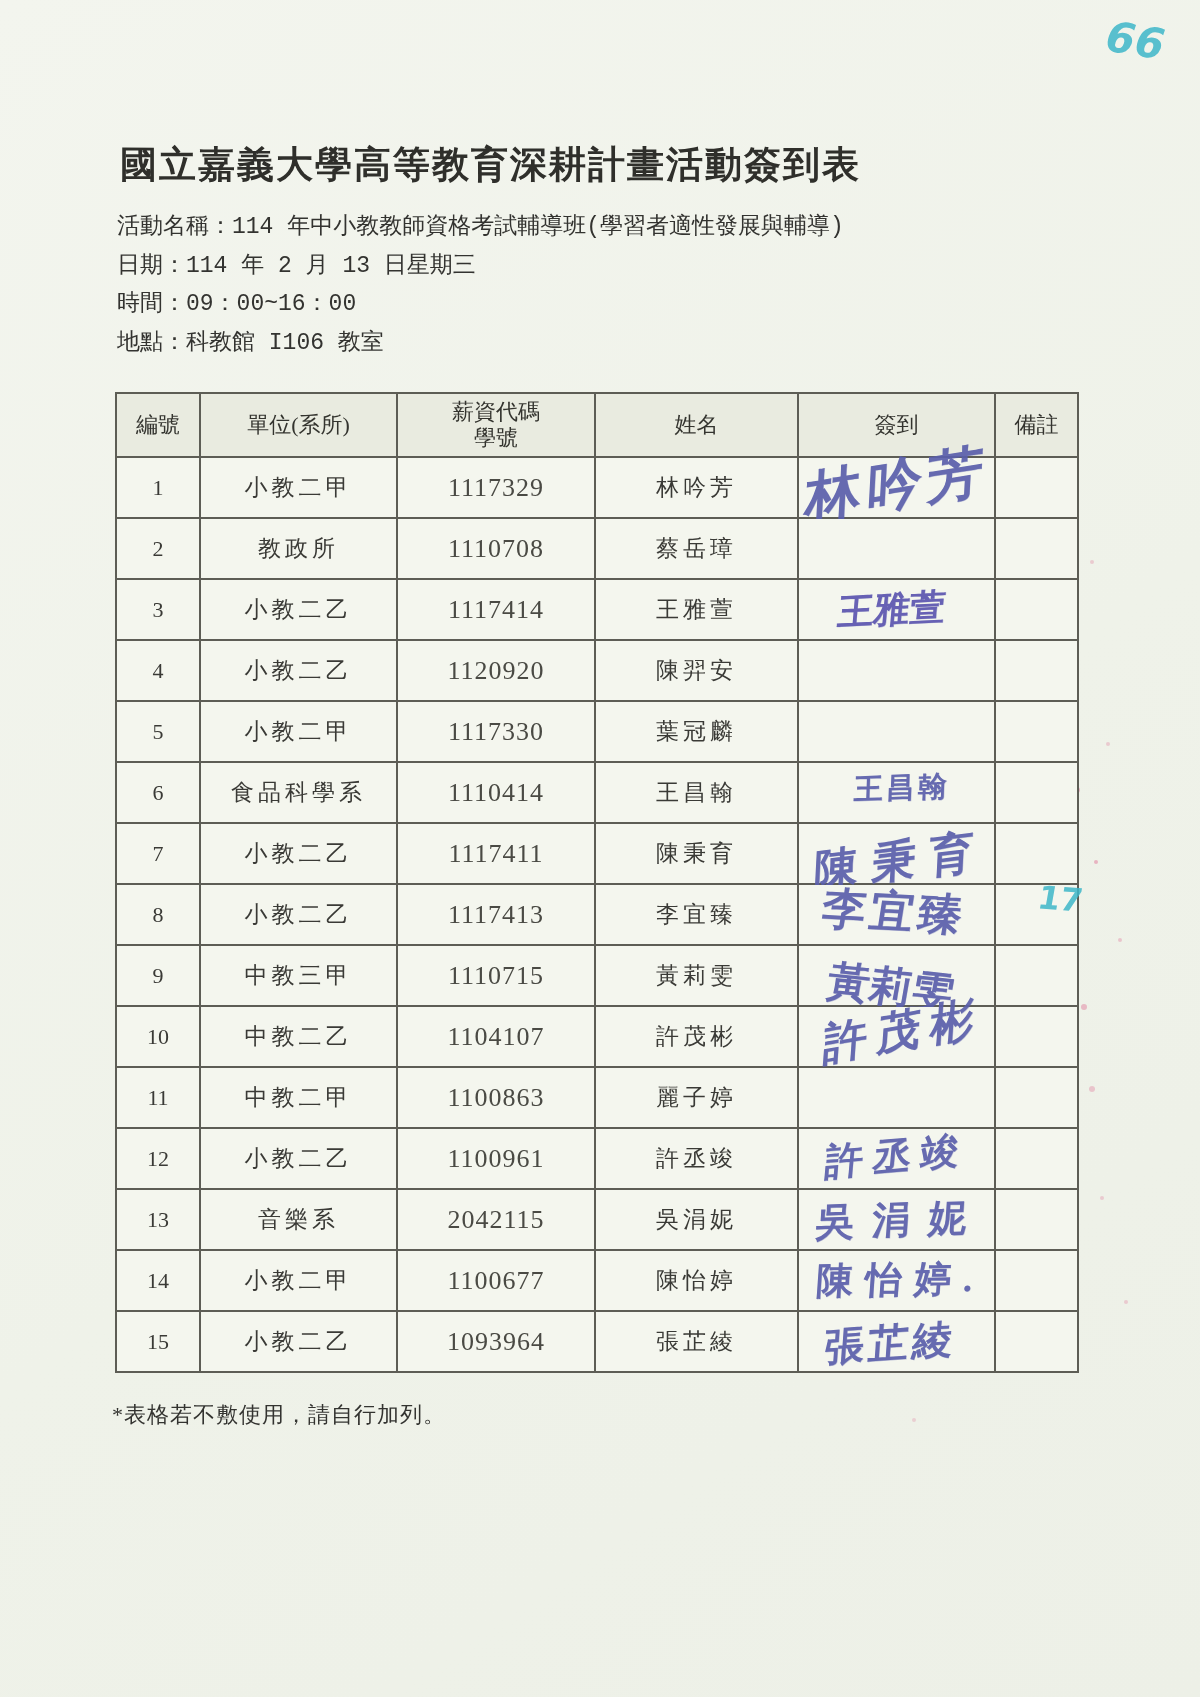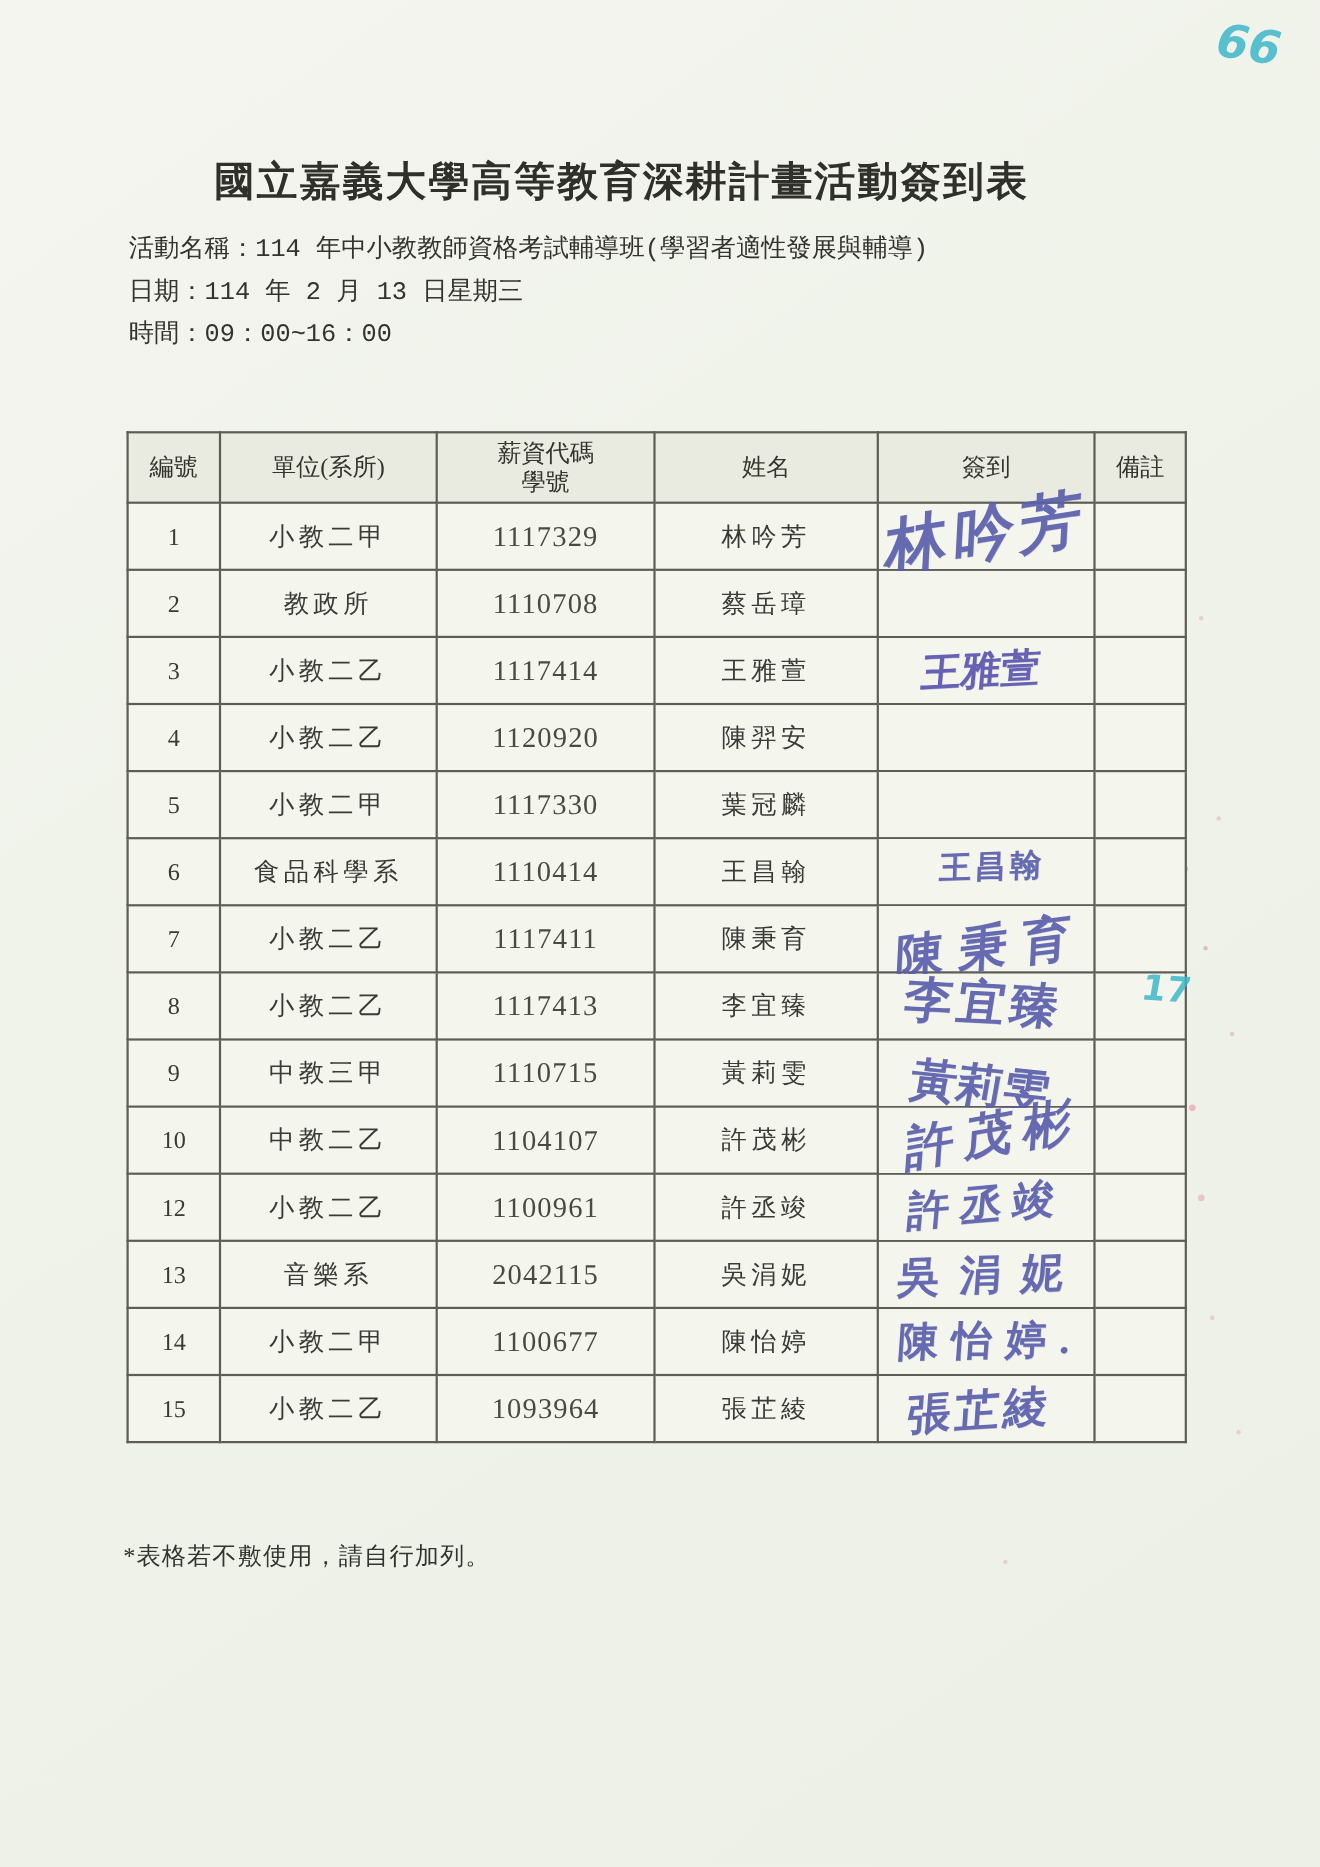--- a/index.html
+++ b/index.html
@@ -25,21 +25,20 @@
       1094px 860px 0 0 currentColor, 1035px 905px 0 0 rgba(225,130,160,.35),
       1082px 1005px 0 1px rgba(225,130,160,.5), 1047px 1082px 0 0 currentColor,
       1090px 1087px 0 1px rgba(225,130,160,.4), 1063px 1168px 0 0 rgba(225,130,160,.5),
       1100px 1196px 0 0 rgba(225,130,160,.35), 1041px 1255px 0 1px rgba(225,130,160,.45),
       1118px 938px 0 0 rgba(225,130,160,.4), 1106px 742px 0 0 rgba(225,130,160,.35),
       965px 1105px 0 0 rgba(225,130,160,.35), 872px 940px 0 0 rgba(225,130,160,.3),
       912px 1418px 0 0 rgba(225,130,160,.3), 1124px 1300px 0 0 rgba(225,130,160,.35);
   }
   .title {
     position: absolute; top: 140px; left: 120px; width: 890px;
-    text-align: center;
     font-size: 37px; font-weight: bold; letter-spacing: 2px;
     color: #2f2f2b;
   }
   .info { position: absolute; left: 117px; top: 208px; font-size: 23px; line-height: 38.5px; color: #333330; }
   .info div { white-space: nowrap; font-family: Liberation Mono, monospace; }
 
   table.signin {
     position: absolute; left: 115px; top: 392px;
     width: 962px; border-collapse: collapse; table-layout: fixed;
     font-size: 23px; color: #3a3a36;
@@ -94,20 +93,21 @@
 
 <div class="page">
   <div class="speckles"></div>
 
   <div class="title">國立嘉義大學高等教育深耕計畫活動簽到表</div>
 
   <div class="info">
     <div>活動名稱：114 年中小教教師資格考試輔導班(學習者適性發展與輔導)</div>
     <div>日期：114 年 2 月 13 日星期三</div>
     <div>時間：09：00~16：00</div>
+    <div>地點：科教館 I106 教室</div>
   </div>
 
   <table class="signin">
     <colgroup>
       <col style="width:84px">
         <col style="width:197px">
         <col style="width:198px">
       <col style="width:203px">
         <col style="width:197px">
         <col style="width:83px">
@@ -214,20 +214,28 @@
           <td class="cell-no">10</td>
           <td class="cell-unit">中教二乙</td>
           <td class="cell-code">1104107</td>
           <td class="cell-name">許茂彬</td>
           <td class="cell-signature">
             <span class="sig sig-9">許茂彬</span>
           </td>
           <td class="cell-remark"></td>
         </tr>
         <tr>
+          <td class="cell-no">11</td>
+          <td class="cell-unit">中教二甲</td>
+          <td class="cell-code">1100863</td>
+          <td class="cell-name">麗子婷</td>
+          <td class="cell-signature"></td>
+          <td class="cell-remark"></td>
+        </tr>
+        <tr>
           <td class="cell-no">12</td>
           <td class="cell-unit">小教二乙</td>
           <td class="cell-code">1100961</td>
           <td class="cell-name">許丞竣</td>
           <td class="cell-signature">
             <span class="sig sig-11">許丞竣</span>
           </td>
           <td class="cell-remark"></td>
         </tr>
         <tr>

